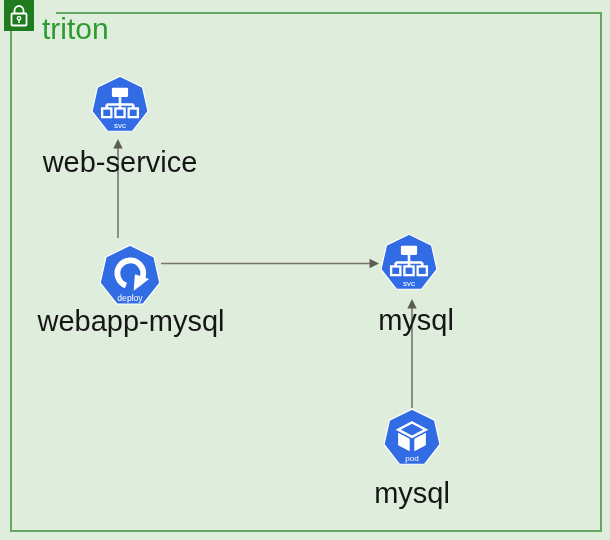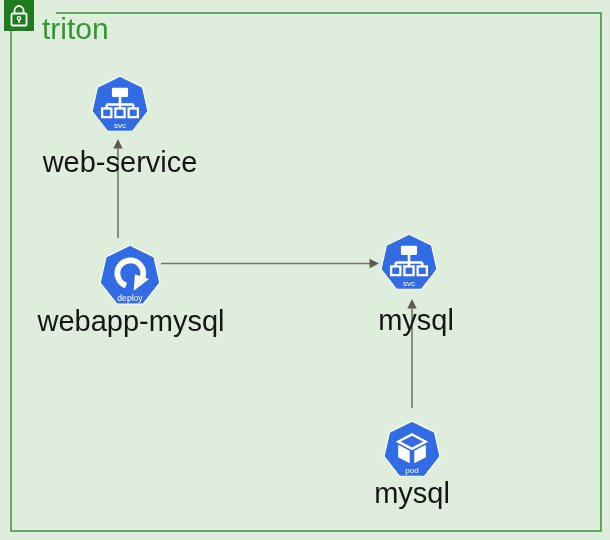--- a/index.html
+++ b/index.html
@@ -101,21 +101,21 @@
       <polygon points="50,2 89,21 98.5,63 71.5,97.5 28.5,97.5 1.5,63 11,21" fill="#326ce5" stroke="#ffffff" stroke-width="2"></polygon>
       <rect x="36" y="22" width="28" height="16" rx="2" fill="#fff"></rect>
       <path d="M50,38 V51 M27,51 H73 M27,51 V58 M50,51 V58 M73,51 V58" stroke="#fff" stroke-width="4.5" fill="none"></path>
       <rect x="19" y="58" width="16" height="15" fill="none" stroke="#fff" stroke-width="4"></rect>
       <rect x="42" y="58" width="16" height="15" fill="none" stroke="#fff" stroke-width="4"></rect>
       <rect x="65" y="58" width="16" height="15" fill="none" stroke="#fff" stroke-width="4"></rect>
       <text x="50" y="92" text-anchor="middle" font-size="14" fill="#fff" class="badge">svc</text>
     </svg>
   </div>
 
-  <div class="node-icon" style="left:383px;top:420px;text-decoration:underline;">
+  <div class="node-icon" style="left:383px;top:408px;text-decoration:underline;">
     <svg width="58" height="60" viewBox="0 0 100 104">
       <polygon points="50,2 89,21 98.5,63 71.5,97.5 28.5,97.5 1.5,63 11,21" fill="#326ce5" stroke="#ffffff" stroke-width="2"></polygon>
       <path d="M50,25 L74,37.5 L50,50 L26,37.5 Z" fill="none" stroke="#fff" stroke-width="4"></path>
       <path d="M26,43 L46,53.5 L46,75 L26,64.5 Z" fill="#fff"></path>
       <path d="M74,43 L54,53.5 L54,75 L74,64.5 Z" fill="#fff"></path>
       <text x="50" y="92" text-anchor="middle" font-size="14" fill="#fff" class="badge">pod</text>
     </svg>
   </div>
 
 </div>

